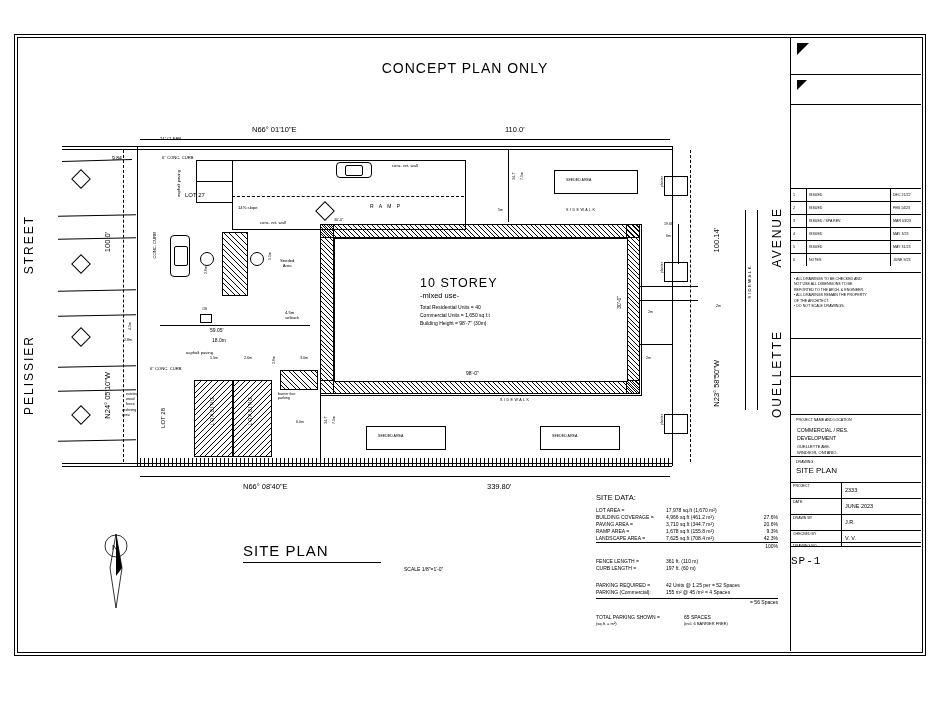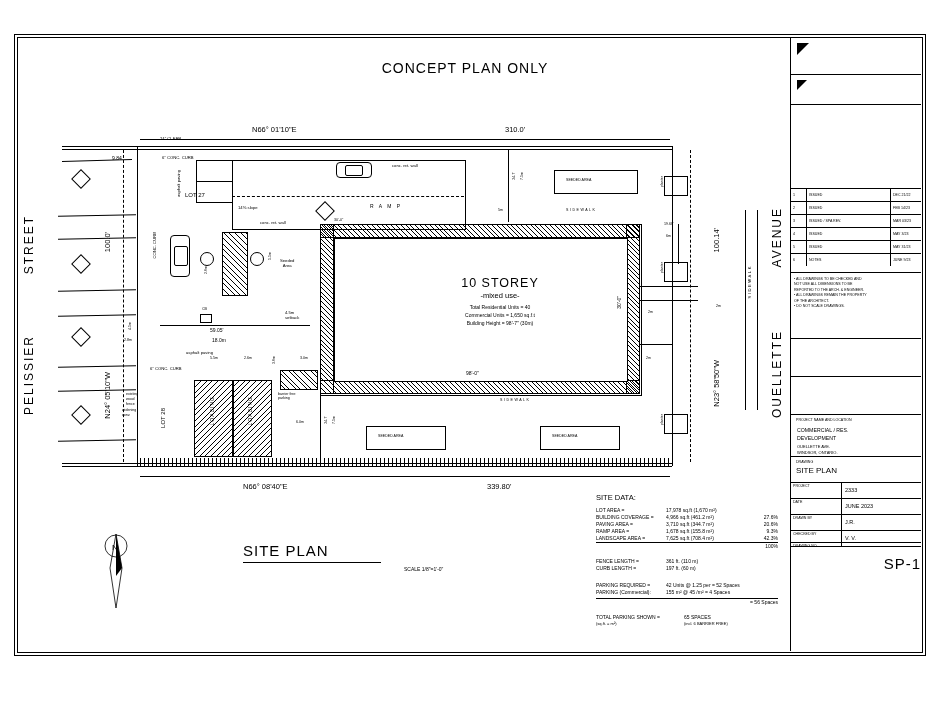--- a/index.html
+++ b/index.html
@@ -27,21 +27,21 @@
   .tri{position:absolute;left:6px;top:6px;width:0;height:0;border-left:12px solid #000;border-bottom:12px solid transparent;}
   .tri2{position:absolute;left:6px;top:5px;width:0;height:0;border-left:10px solid #000;border-bottom:10px solid transparent;}
   .revtab{display:flex;border-bottom:1px solid #000;height:12px;align-items:center;}
   .revtab span{padding:0 2px;overflow:hidden;white-space:nowrap;}
   .revtab .c1{width:11px;border-right:1px solid #000;height:100%;display:flex;align-items:center;}
   .revtab .c2{flex:1;border-right:1px solid #000;height:100%;display:flex;align-items:center;}
   .revtab .c3{width:26px;height:100%;display:flex;align-items:center;}
   .infotab{display:flex;border-bottom:1px solid #000;height:15px;}
   .infotab .k{width:46px;border-right:1px solid #000;padding:1px 2px;font-size:3.6px;}
   .infotab .v{flex:1;padding:4px 3px;font-size:5.5px;}
-  .sheetnum-txt{font-size:15px;text-align:right;padding-top:14px;letter-spacing:1px;}
+  .sheetnum-txt{font-size:11px;text-align:left;padding-top:14px;letter-spacing:1px;font-family:Liberation Mono, monospace;}
   .tb-label{font-size:3.6px;padding:1px 2px;}
 
   
   .street-lbl{font-size:12px;letter-spacing:2px;}
   .vert{writing-mode:vertical-rl;transform:rotate(180deg);}
   .tiny{font-size:5px;}
   .tiny2{font-size:4.2px;}
   .tiny3{font-size:3.6px;}
   .dim{font-size:7.5px;}
   .mid{font-size:6px;}
@@ -203,21 +203,21 @@
   <div class="arrowbox" style="left:74px;top:172px;"></div>
   <div class="arrowbox" style="left:74px;top:257px;"></div>
   <div class="arrowbox" style="left:74px;top:330px;"></div>
   <div class="arrowbox" style="left:74px;top:408px;"></div>
 
   <div class="abs solidv" style="left:745px;top:210px;height:200px;"></div>
   <div class="abs solidv" style="left:757px;top:210px;height:200px;"></div>
   <div class="abs vert tiny2" style="left:747px;top:265px;letter-spacing:1.5px">SIDEWALK</div>
 
   <div class="abs dim" style="left:252px;top:125px;">N66° 01'10"E</div>
-  <div class="abs dim" style="left:505px;top:125px;">310.0'</div>
+  <div class="abs dim" style="left:505px;top:125px;">110.0'</div>
   <div class="abs solid" style="left:140px;top:139px;width:530px;border-top:0.6px solid #000;"></div>
 
   <div class="abs dim" style="left:243px;top:482px;">N66° 08'40"E</div>
   <div class="abs dim" style="left:487px;top:482px;">339.80'</div>
   <div class="abs solid" style="left:140px;top:476px;width:530px;border-top:0.6px solid #000;"></div>
 
   <div class="abs dim vert" style="left:103px;top:232px;">100.0'</div>
   <div class="abs dim vert" style="left:103px;top:372px;">N24° 05'10"W</div>
   <div class="abs dim vert" style="left:712px;top:228px;">100.14'</div>
   <div class="abs dim vert" style="left:712px;top:360px;">N23° 58'50"W</div>
@@ -304,21 +304,21 @@
   <div class="abs" style="left:140px;top:458px;width:530px;height:8px;background:repeating-linear-gradient(90deg,#000 0 0.6px,transparent 0.6px 4px);"></div>
 
   <div class="abs bldg-outer" style="left:320px;top:224px;width:320px;height:170px;"></div>
 
   <div class="bldg-wall" style="left:320px;top:224px;width:320px;height:14px;"></div>
   <div class="bldg-wall" style="left:320px;top:380px;width:320px;height:14px;"></div>
   <div class="bldg-wall" style="left:320px;top:224px;width:14px;height:170px;"></div>
   <div class="bldg-wall" style="left:626px;top:224px;width:14px;height:170px;"></div>
   <div class="abs" style="left:334px;top:238px;width:292px;height:142px;border:0.8px solid #000;background:#fff;"></div>
 
-  <div class="abs" style="left:420px;top:276px;width:160px;text-align:center;">
+  <div class="abs" style="left:420px;top:276px;width:160px;text-align:left;">
     <div style="font-size:12.5px;letter-spacing:1px;">10 STOREY</div>
     <div style="font-size:7.5px;margin-top:1px;">-mixed use-</div>
     <div style="font-size:5px;line-height:1.55;margin-top:4px;">Total Residential Units  =  40</div>
     <div style="font-size:5px;line-height:1.55;">Commercial Units  =  1,650 sq.f.t</div>
     <div style="font-size:5px;line-height:1.55;">Building Height  =  98'-7" (30m)</div>
   </div>
 
   <div class="abs tiny" style="left:466px;top:370px;">98'-0"</div>
   <div class="abs tiny vert" style="left:616px;top:296px;">30'-0"</div>
 

